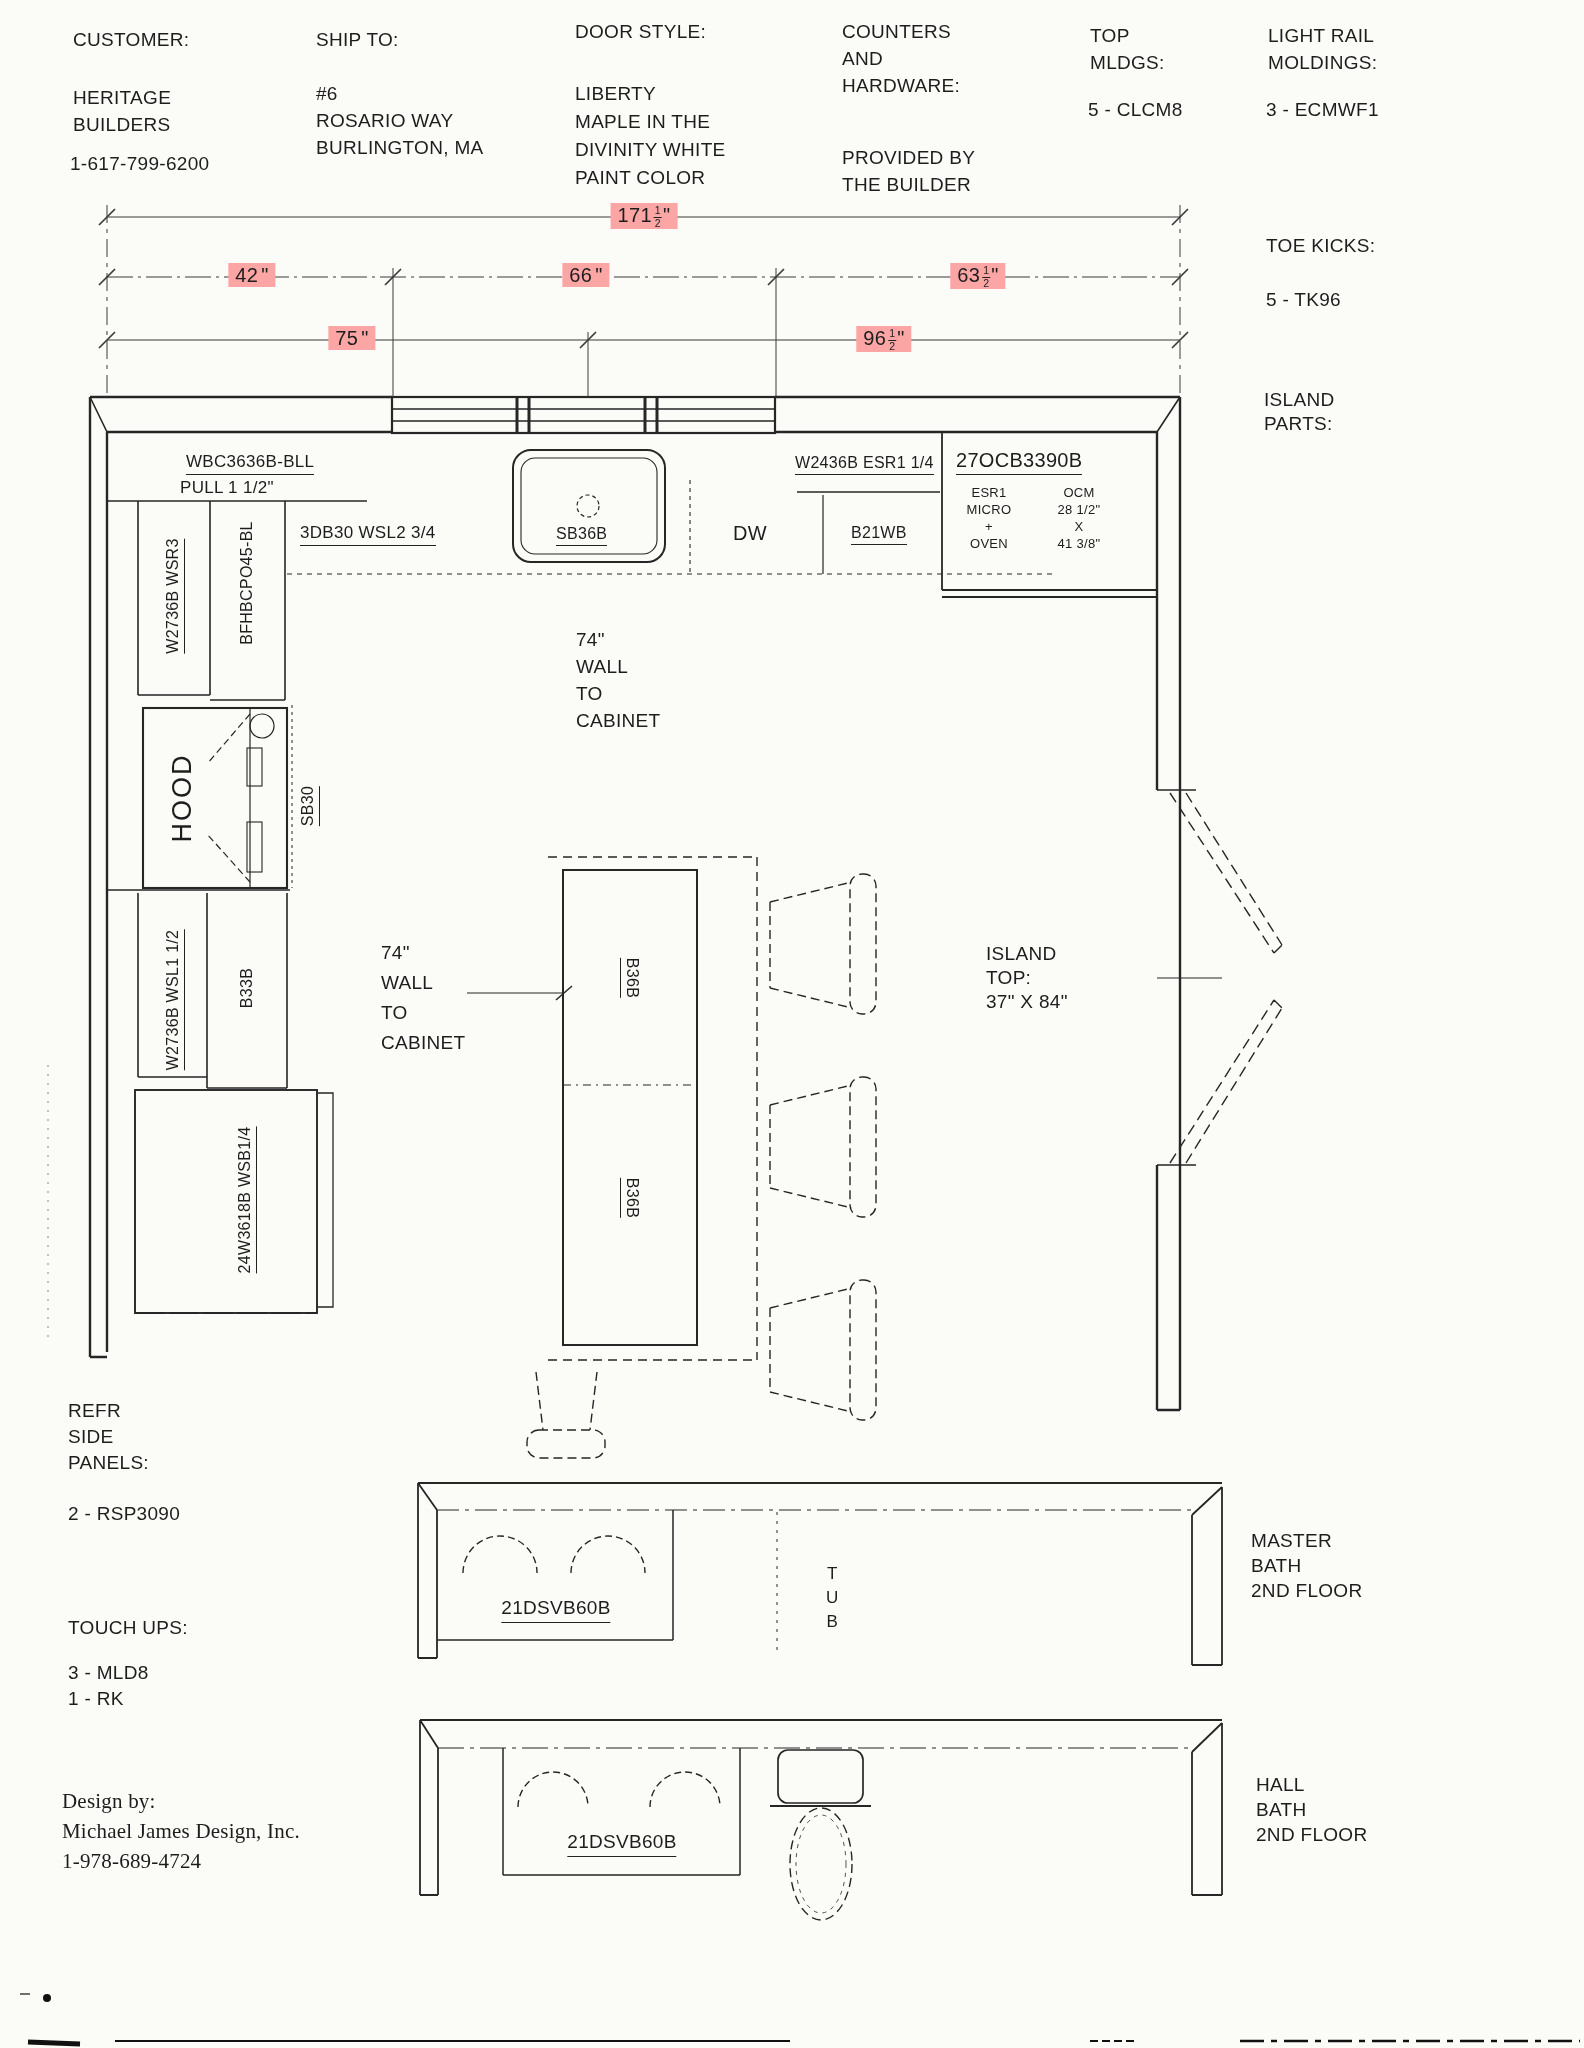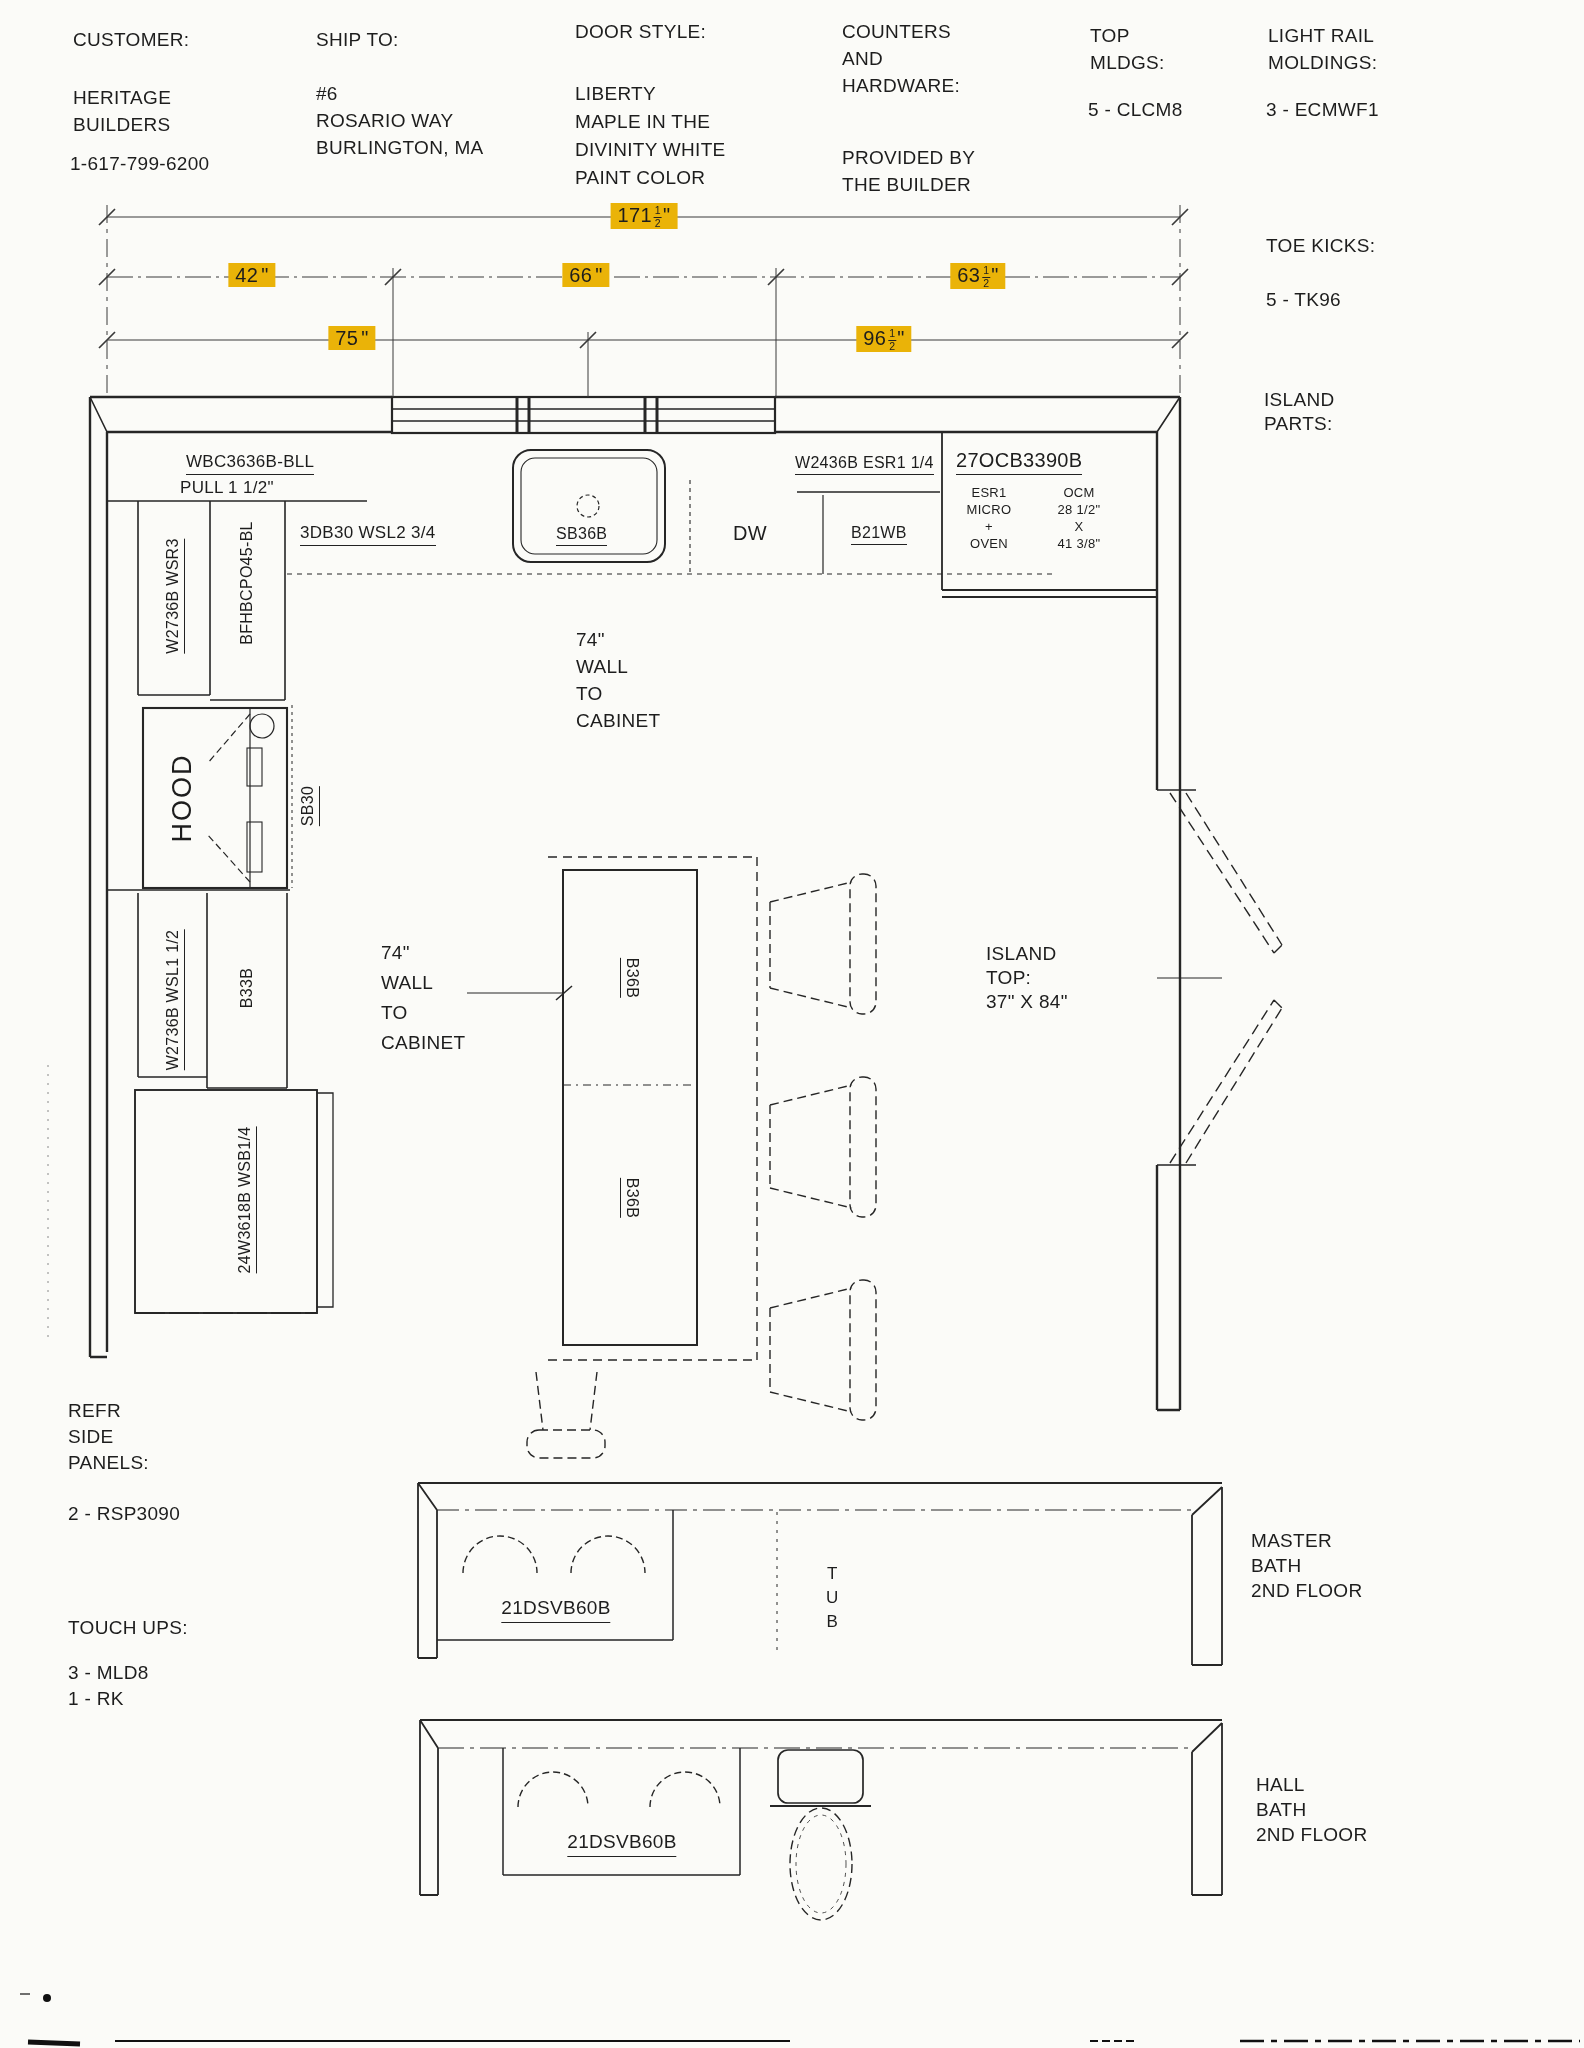--- a/index.html
+++ b/index.html
@@ -10,21 +10,21 @@
   .s13{font-size:13px;line-height:17px;}
   .s16{font-size:16px;line-height:20px;}
   .s17{font-size:17px;line-height:23px;text-align:center;}
   .s20{font-size:20px;line-height:25px;}
   .s27{font-size:27px;letter-spacing:2px;}
   .lh24{line-height:24px;} .lh25{line-height:25px;} .lh30{line-height:30px;}
   .u{border-bottom:1.7px solid #222;padding-bottom:1px;display:inline-block;}
   .rot{transform:translate(-50%,-50%) rotate(-90deg);}
   .rotcw{transform:translate(-50%,-50%) rotate(90deg);}
   .ctr{transform:translateX(-50%);}
-  .dimlbl{background:#eab308;padding:0 7px;font-size:20px;display:flex;align-items:flex-start;line-height:24px;}
+  .dimlbl{background:#fca5a5;padding:0 7px;font-size:20px;display:flex;align-items:flex-start;line-height:24px;}
   .frac{display:inline-flex;flex-direction:column;align-items:center;font-size:10.5px;line-height:1.05;margin:2px 1px 0 2px;}
   .frac .fn:not(:empty){border-bottom:1px solid #222;padding:0 1px 1px;}
   .frac .fn:empty,.frac .fd:empty{display:none;}
   .serif{font-family:"Liberation Serif",serif;font-size:21px;line-height:30px;letter-spacing:.2px;}
   .tctr{text-align:center;}
 </style>
 </head>
 <body>
 
 <div class="page">
@@ -247,20 +247,23 @@
 
   <div class="lbl" style="left:68px;top:1398px;line-height:26px"><span>REFR</span>
 <span>SIDE</span>
 <span>PANELS:</span></div>
   <div class="lbl" style="left:68px;top:1500px">2 - RSP3090</div>
 
   <div class="lbl" style="left:68px;top:1614px">TOUCH UPS:</div>
   <div class="lbl" style="left:68px;top:1660px;line-height:26px"><span>3 - MLD8</span>
 <span>1 - RK</span></div>
 
+  <div class="lbl serif" style="left:62px;top:1786px"><span>Design by:</span>
+<span>Michael James Design, Inc.</span>
+<span>1-978-689-4724</span></div>
 
   <div class="lbl ctr" style="left:556px;top:1594px"><span class="u">21DSVB60B</span></div>
   <div class="lbl s17 lh24" style="left:826px;top:1562px"><span>T</span>
 <span>U</span>
 <span>B</span></div>
   <div class="lbl lh25" style="left:1251px;top:1528px"><span>MASTER</span>
 <span>BATH</span>
 <span>2ND FLOOR</span></div>
 
   <div class="lbl ctr" style="left:622px;top:1828px"><span class="u">21DSVB60B</span></div>

